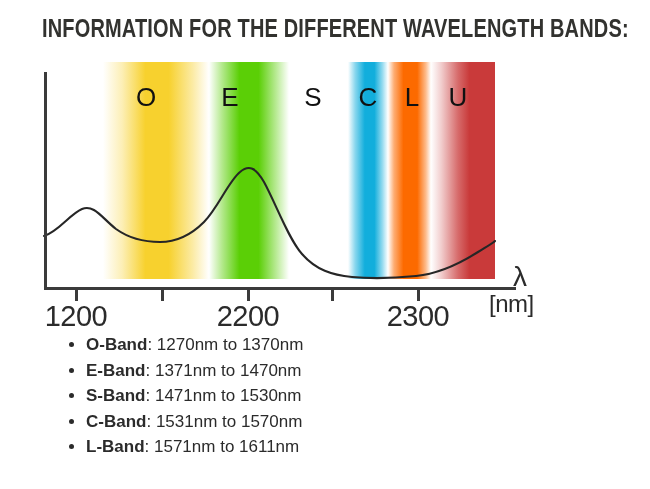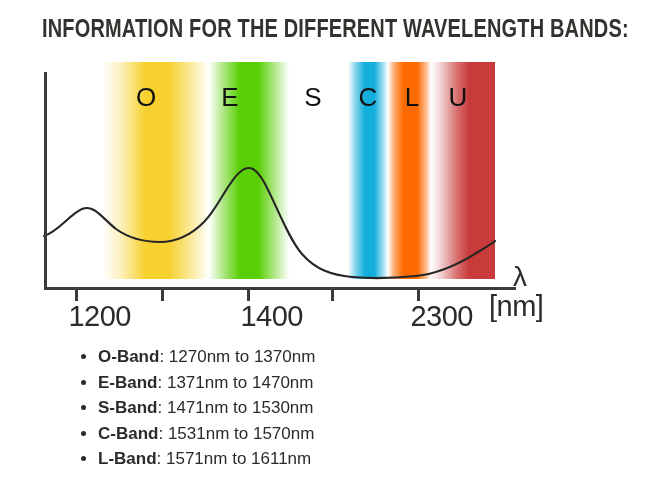--- a/index.html
+++ b/index.html
@@ -99,57 +99,57 @@
     background: #3b3b3b;
   }
   .tick-label {
     position: absolute;
     top: 238px;
     font-family: "Liberation Sans", sans-serif;
     font-size: 29px;
     color: #2b2b2b;
     width: 110px;
     margin-left: -55px;
-    text-align: right;
+    text-align: center;
     letter-spacing: -0.5px;
   }
 
   #lambda-label {
     position: absolute;
     left: 513px;
     top: 209px;
     font-family: "Liberation Sans", sans-serif;
     font-size: 28px;
     color: #2b2b2b;
   }
   #unit-label {
     position: absolute;
     left: 489px;
     top: 238px;
     font-family: "Liberation Sans", sans-serif;
-    font-size: 29px;
+    font-size: 24px;
     color: #2b2b2b;
     letter-spacing: -0.5px;
   }
 
   #curve-svg {
     position: absolute;
     left: 0;
     top: 0;
     width: 451px;
     height: 217px;
     overflow: visible;
   }
 
   
   #band-list {
     position: absolute;
     left: 62px;
     top: 332px;
-    margin: 12px;
+    margin: 0;
     padding: 0 0 0 24px;
     list-style: disc;
   }
   #band-list li {
     font-family: "Liberation Sans", sans-serif;
     font-size: 17px;
     line-height: 25.5px;
     color: #2b2b2b;
   }
   #band-list li .bname {
@@ -197,21 +197,21 @@
     <div id="axis-y"></div>
     <div id="axis-x"></div>
 
     <div class="tick" style="left:31px;"></div>
     <div class="tick" style="left:117px;"></div>
     <div class="tick" style="left:203px;"></div>
     <div class="tick" style="left:287px;"></div>
     <div class="tick" style="left:373px;"></div>
 
     <div class="tick-label" style="left:32px;">1200</div>
-    <div class="tick-label" style="left:204px;">1400</div>
+    <div class="tick-label" style="left:204px;">2200</div>
     <div class="tick-label" style="left:374px;">2300</div>
   </div>
 
   <div id="lambda-label">λ</div>
   <div id="unit-label">[nm]</div>
 </div>
 
 <ul id="band-list">
   <li>
     <span class="bname">O-Band</span><span>: </span><span>1270nm to 1370nm</span>

